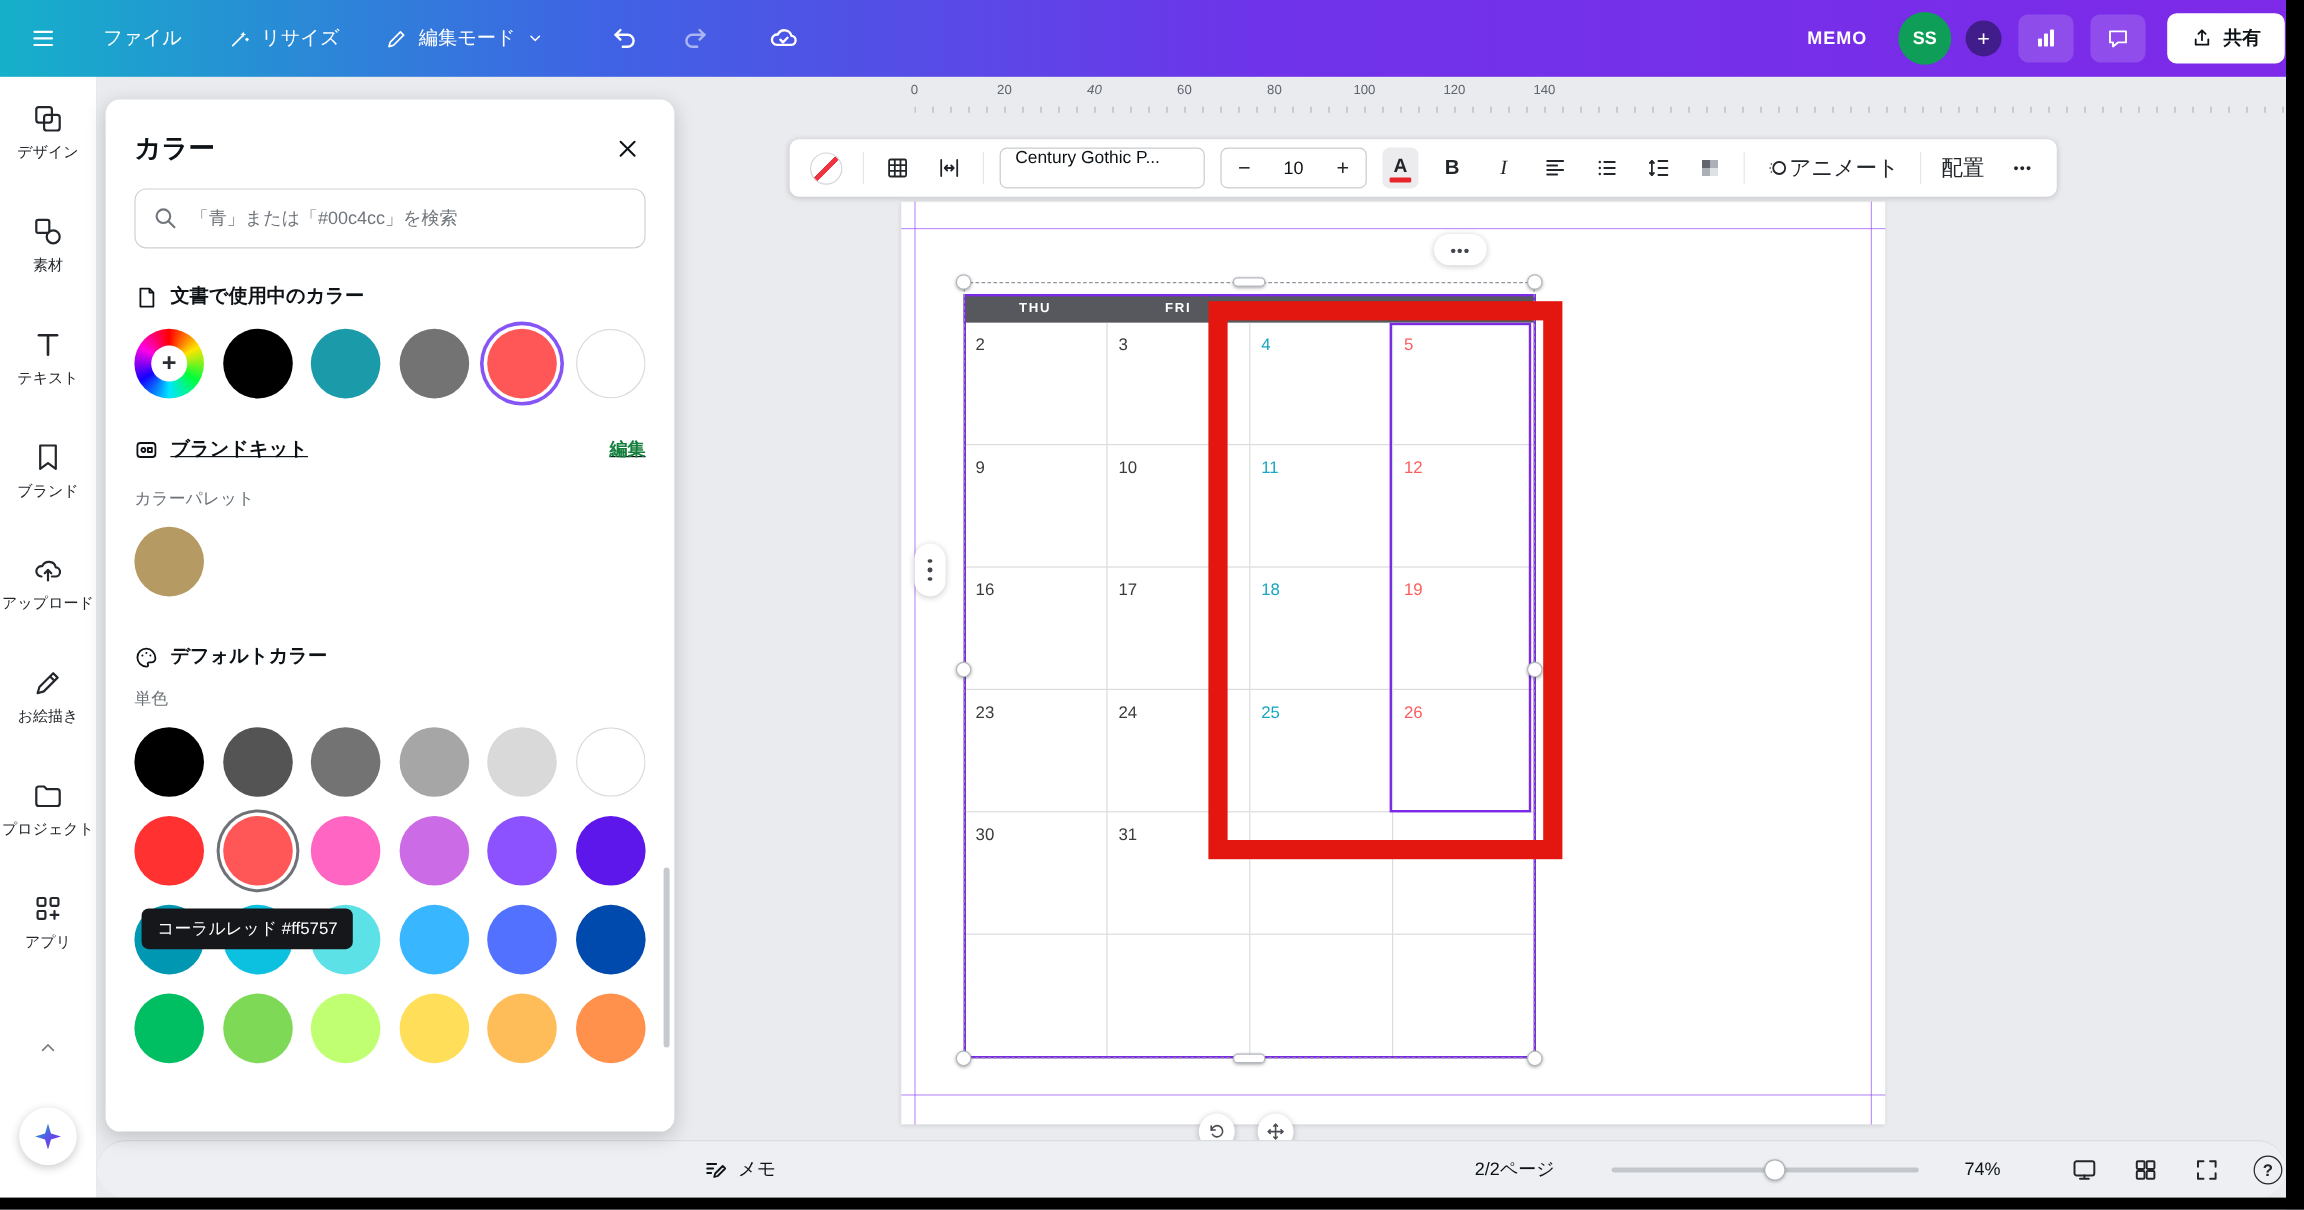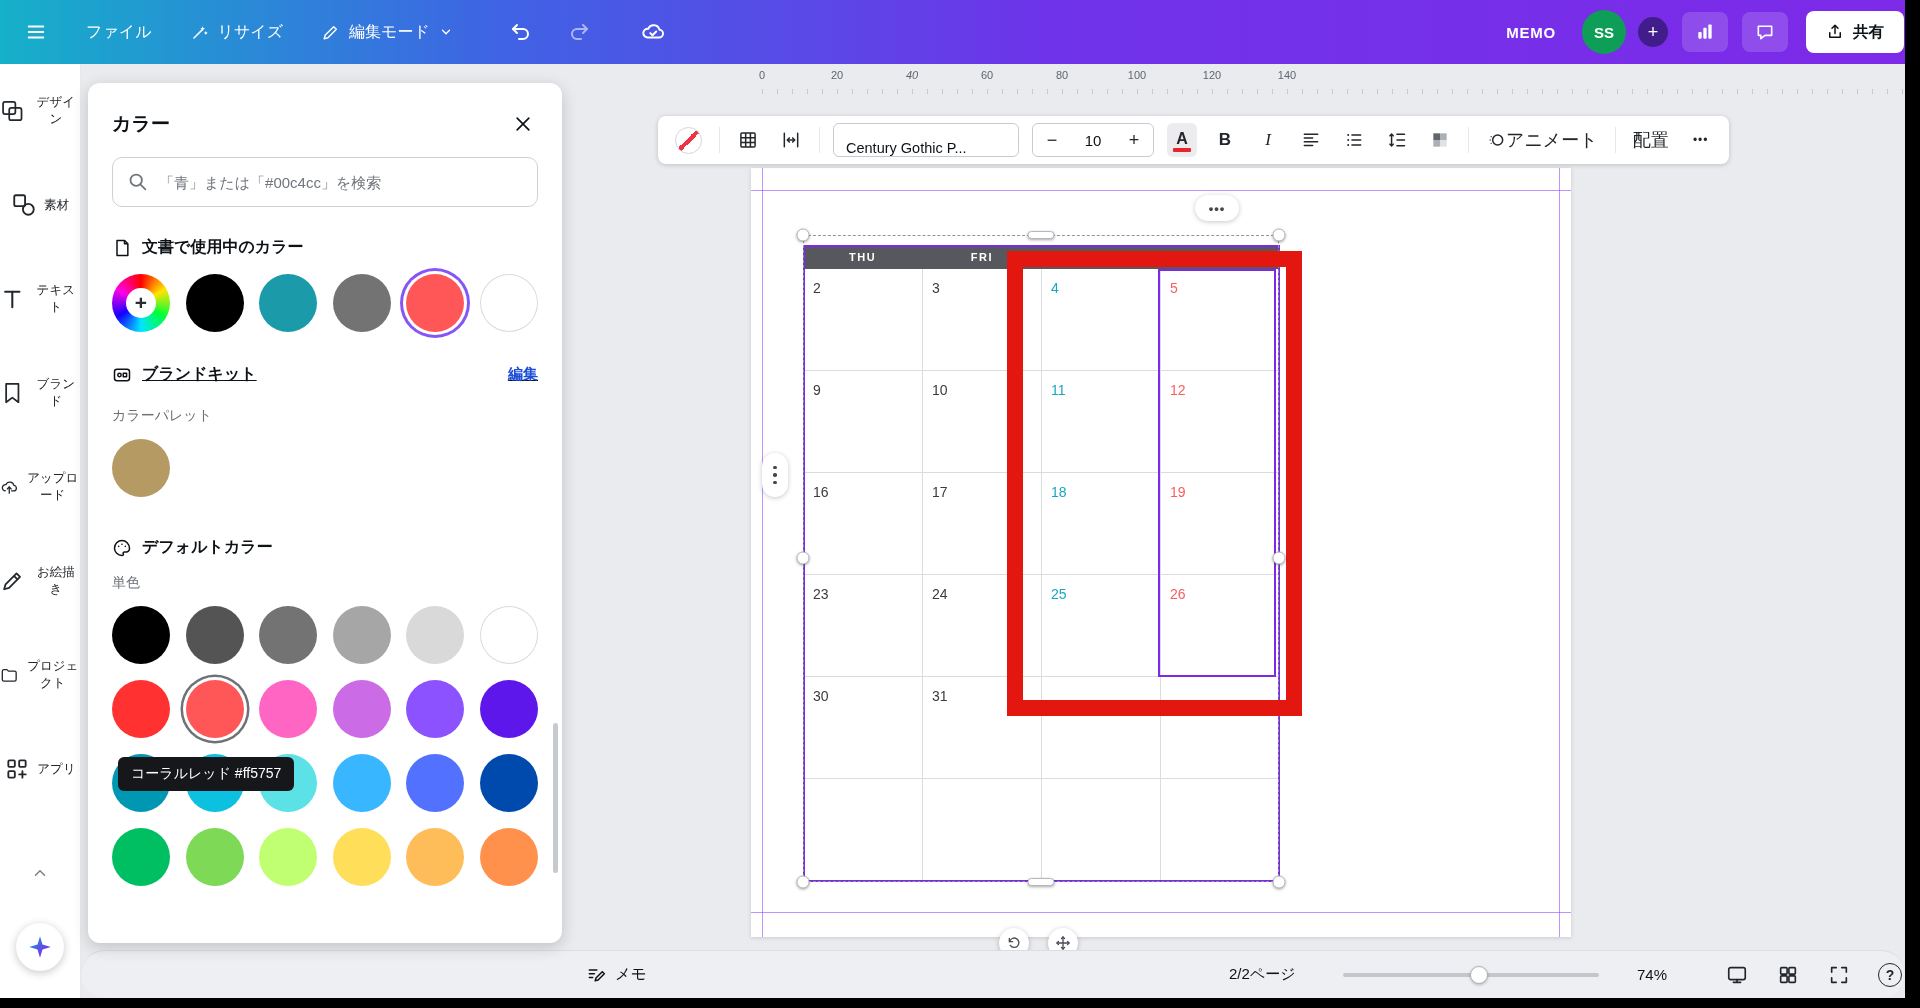--- a/index.html
+++ b/index.html
@@ -22,21 +22,21 @@
     font-size:18px;line-height:1;margin-left:12px;cursor:pointer;display:flex;align-items:center;justify-content:center;}
   .tb-sq{width:46px;height:40px;border-radius:8px;background:rgba(255,255,255,.16);border:none;cursor:pointer;
     display:flex;align-items:center;justify-content:center;margin-left:14px;}
   .share-btn{display:flex;align-items:center;gap:9px;background:#fff;color:#0d1216;border:none;border-radius:8px;
     height:42px;padding:0 20px;font-size:15.5px;font-weight:700;font-family:inherit;cursor:pointer;margin-left:18px;}
   .ml26{margin-left:26px}.ml30{margin-left:30px}.ml44{margin-left:44px}.ml18{margin-left:18px}.ml34{margin-left:34px}
   .dim{opacity:.55}
 
   
   .sidebar{position:absolute;left:0;top:64px;width:81px;height:934px;background:#fff;z-index:35;border-right:1px solid #e6e8ea;}
-  .side-item{width:100%;height:94px;display:flex;align-items:center;justify-content:center;gap:7px;
+  .side-item{width:100%;height:94px;display:flex;flex-direction:column;align-items:center;justify-content:center;gap:7px;
     cursor:pointer;color:#23272c;background:transparent;border:none;font-family:inherit;}
   .side-item span{font-size:12.5px;color:#23272c;}
   .side-chevron{position:absolute;left:0;top:800px;width:100%;display:flex;justify-content:center;}
   .sparkle-btn{position:absolute;left:16px;top:859px;width:48px;height:48px;border-radius:50%;background:#fff;border:none;
     box-shadow:0 2px 8px rgba(0,0,0,.22);cursor:pointer;display:flex;align-items:center;justify-content:center;}
 
   
   .canvas{position:absolute;left:81px;top:64px;width:1824px;height:886px;background:#e9ebee;overflow:hidden;}
   .ruler{position:absolute;left:0;top:0;width:100%;height:30px;z-index:8;
     background-image:repeating-linear-gradient(90deg,#c7cad0 0 1px,transparent 1px 15px);
@@ -71,48 +71,48 @@
     box-shadow:0 1px 5px rgba(0,0,0,.25);display:flex;align-items:center;justify-content:center;cursor:pointer;}
 
   
   .fl-toolbar{position:absolute;left:577px;top:52px;height:48px;background:#fff;border-radius:8px;z-index:10;
     box-shadow:0 1px 5px rgba(0,0,0,.18);display:flex;align-items:center;padding:0 13px;gap:13px;}
   .tsep{width:1px;height:26px;background:#e4e6e9;}
   .tl-btn{background:transparent;border:none;cursor:pointer;display:flex;align-items:center;justify-content:center;
     height:34px;min-width:30px;border-radius:6px;font-family:inherit;font-size:16px;color:#22262b;padding:0 4px;}
   .nocolor{width:27px;height:27px;border-radius:50%;border:1px solid #d2d5d9;
     background:linear-gradient(135deg,transparent 44%,#ef3340 44%,#ef3340 56%,transparent 56%),#fff;}
-  .font-box{width:186px;height:34px;border:1px solid #c7cbd0;border-radius:6px;display:flex;align-items:flex-end;
+  .font-box{width:171px;height:34px;border:1px solid #c7cbd0;border-radius:6px;display:flex;align-items:flex-start;
     padding:0 12px;font-size:14.5px;white-space:nowrap;overflow:hidden;cursor:pointer;background:#fff;}
   .size-box{height:34px;border:1px solid #c7cbd0;border-radius:6px;display:flex;align-items:center;background:#fff;}
   .size-box button{width:38px;height:32px;background:transparent;border:none;font-size:18px;cursor:pointer;color:#22262b;}
   .size-box .val{width:44px;text-align:center;font-size:15px;}
   .acolor{background:#ececee;flex-direction:column;gap:2px;padding-top:3px;}
   .acolor b{font-size:16px;line-height:14px;}
   .acolor i{display:block;width:18px;height:4px;background:#e8252a;border-radius:1px;}
   .bold-b{font-weight:700;font-size:17px;}
   .ital-i{font-family:"Liberation Serif",serif;font-style:italic;font-size:17px;}
   .tl-label{font-size:18px;color:#22262b;}
 
   
   .panel{position:absolute;left:88px;top:83px;width:474px;height:860px;background:#fff;border-radius:12px;z-index:50;
     box-shadow:0 4px 16px rgba(0,0,0,.18);padding:0 24px;overflow:hidden;}
   .cp-title-row{margin-top:26px;display:flex;align-items:center;justify-content:space-between;}
-  .cp-title{font-size:19px;font-weight:700;}
+  .cp-title{font-size:22px;font-weight:700;}
   .cp-close{background:transparent;border:none;cursor:pointer;width:30px;height:30px;display:flex;align-items:center;justify-content:center;}
   .cp-search{position:relative;margin-top:18px;}
   .cp-search input{width:100%;height:50px;border:1px solid #cdd1d5;border-radius:10px;padding:0 16px 0 46px;
     font-size:15px;font-family:inherit;color:#0d1216;outline:none;}
   .cp-search input::placeholder{color:#70767c;}
   .cp-search svg{position:absolute;left:15px;top:14px;}
   .cp-sec{display:flex;align-items:center;gap:10px;font-size:16px;font-weight:700;}
   .cp-sec1{margin-top:30px;}
   .cp-sec2{margin-top:32px;justify-content:space-between;text-decoration:underline;}
   .cp-sec2 .lft{display:flex;align-items:center;gap:10px;}
-  .edit-link{font-size:15px;font-weight:700;background:transparent;border:none;cursor:pointer;font-family:inherit;color:#1d4ed8;}
+  .edit-link{font-size:15px;font-weight:700;background:transparent;border:none;cursor:pointer;font-family:inherit;color:#15803d;}
   .cp-sublabel{margin-top:22px;font-size:14px;color:#6b7177;}
   .cp-sec3{margin-top:40px;}
   .solid-sub{margin-top:16px;}
   .doc-grid,.solid-grid,.palette-grid{display:grid;grid-template-columns:repeat(6,58px);justify-content:space-between;row-gap:16px;margin-top:16px;}
   .palette-grid{grid-template-columns:repeat(6,58px);margin-top:14px;}
   .solid-grid{margin-top:14px;}
   .swatch{width:58px;height:58px;border-radius:50%;border:none;cursor:pointer;position:relative;}
   .swatch.bordered{box-shadow:inset 0 0 0 1px #d8dbde;}
   .swatch.ring-purple{box-shadow:0 0 0 3px #fff,0 0 0 6px #8655f6;}
   .swatch.ring-gray{box-shadow:0 0 0 3px #fff,0 0 0 5.5px #6e7277;}

